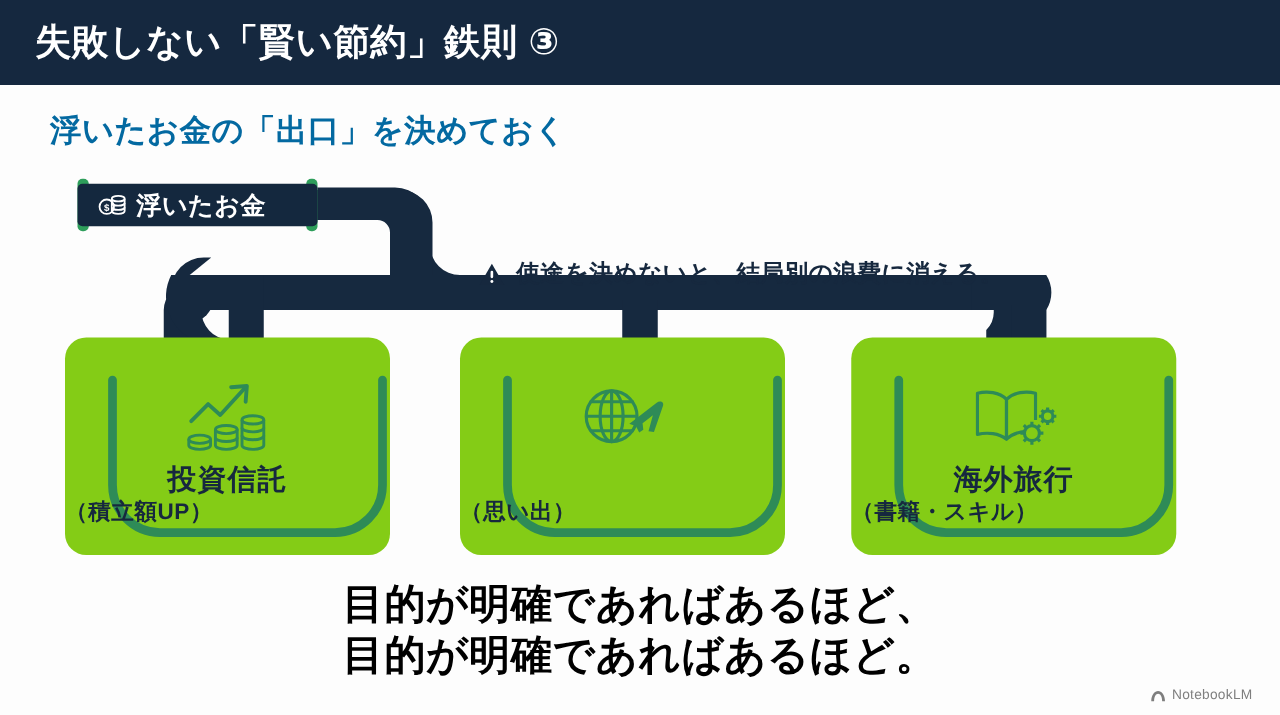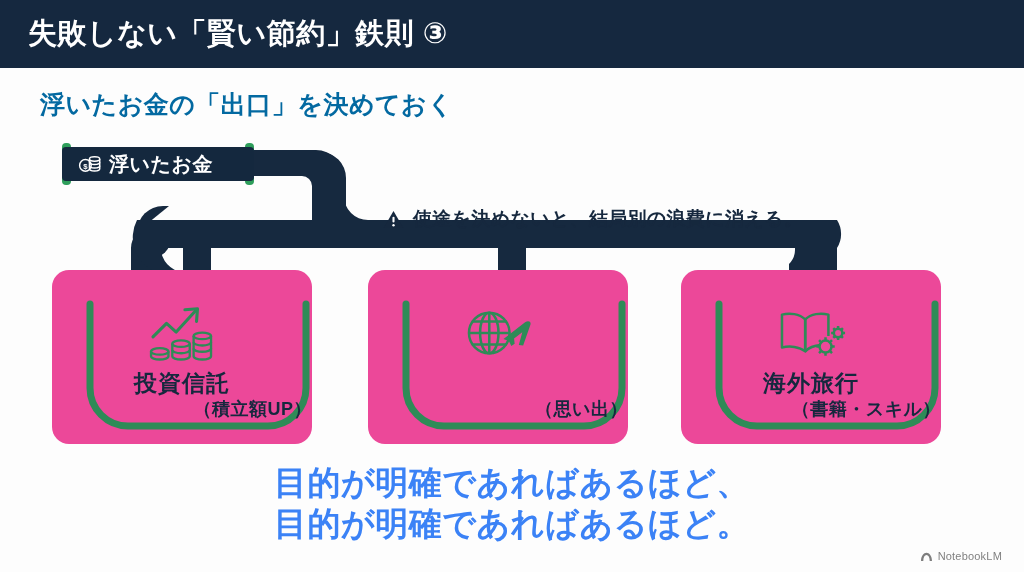--- a/index.html
+++ b/index.html
@@ -119,21 +119,21 @@
     height: 572px;
     pointer-events: none;
   }
 
   
   .card {
     position: absolute;
     top: 270px;
     width: 260px;
     height: 174px;
-    background: #ec4899;
+    background: #84cc16;
     border-radius: 17px;
   }
   #card-0 { left: 52px; }
   #card-1 { left: 368px; }
   #card-2 { left: 681px; }
 
   .bucket-svg {
     position: absolute;
     left: 26px;
     top: 28px;
@@ -157,39 +157,39 @@
     font-size: 23px;
     font-weight: bold;
     color: #16283e;
     letter-spacing: 1px;
   }
   .card-sub {
     position: absolute;
     left: 0;
     right: 0;
     top: 127px;
-    text-align: right;
+    text-align: left;
     font-size: 18px;
     font-weight: bold;
     color: #16283e;
     letter-spacing: 0.5px;
   }
 
   
   #conclusion {
     position: absolute;
     left: 0;
     right: 0;
     top: 462px;
     text-align: center;
   }
   .conclusion-line {
     font-size: 33px;
     font-weight: bold;
-    color: #3b82f6;
+    color: #000000;
     line-height: 41px;
     letter-spacing: 0.5px;
   }
 
   
   #footer-watermark {
     position: absolute;
     right: 22px;
     bottom: 10px;
     display: flex;

